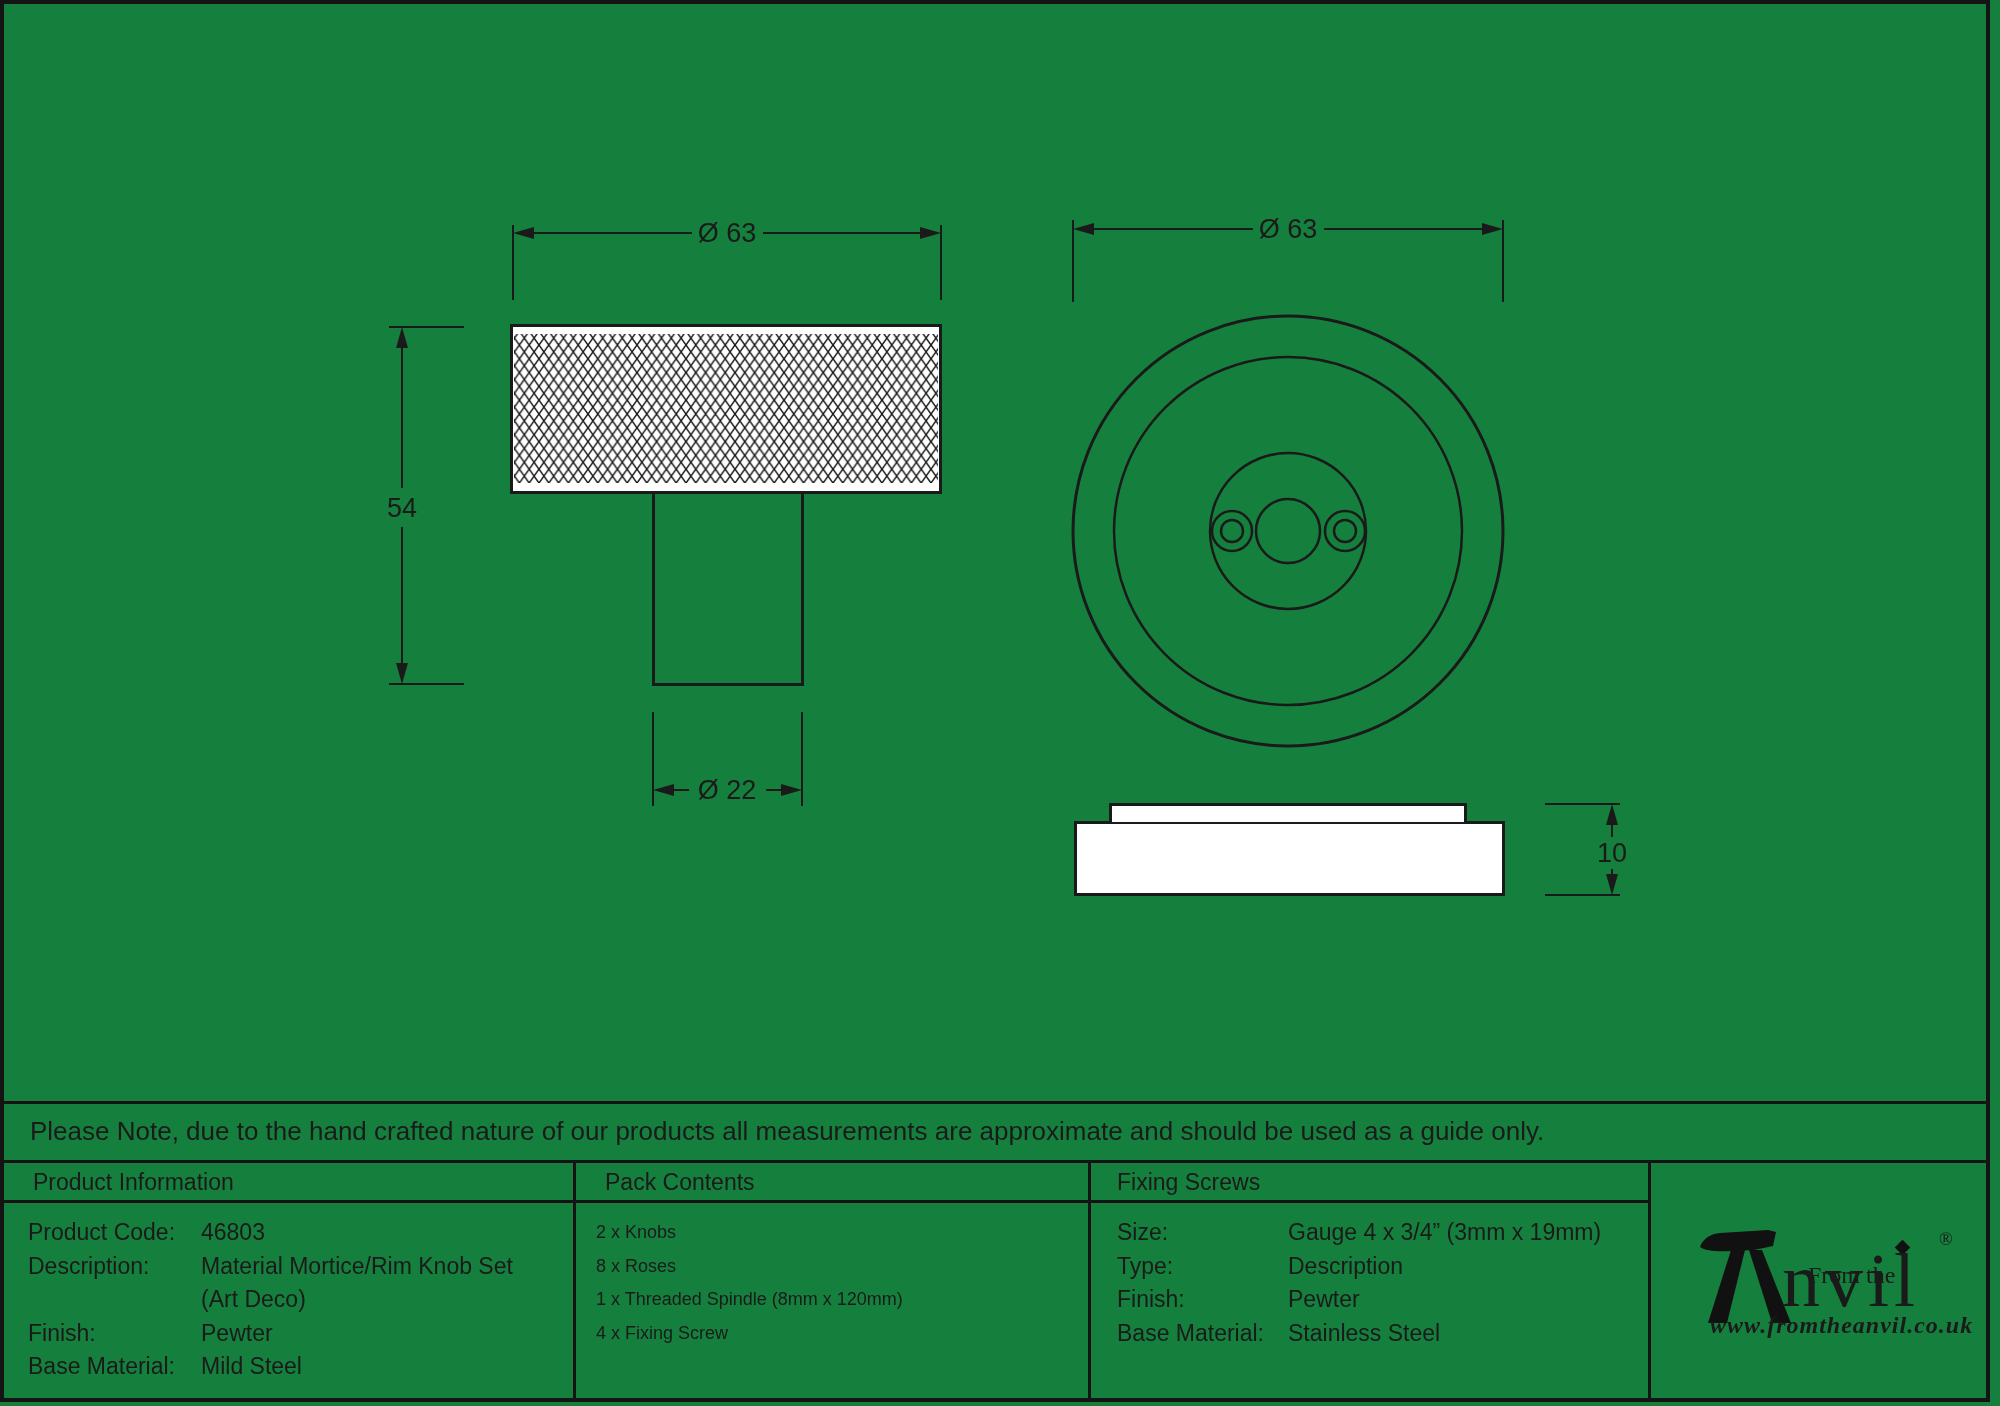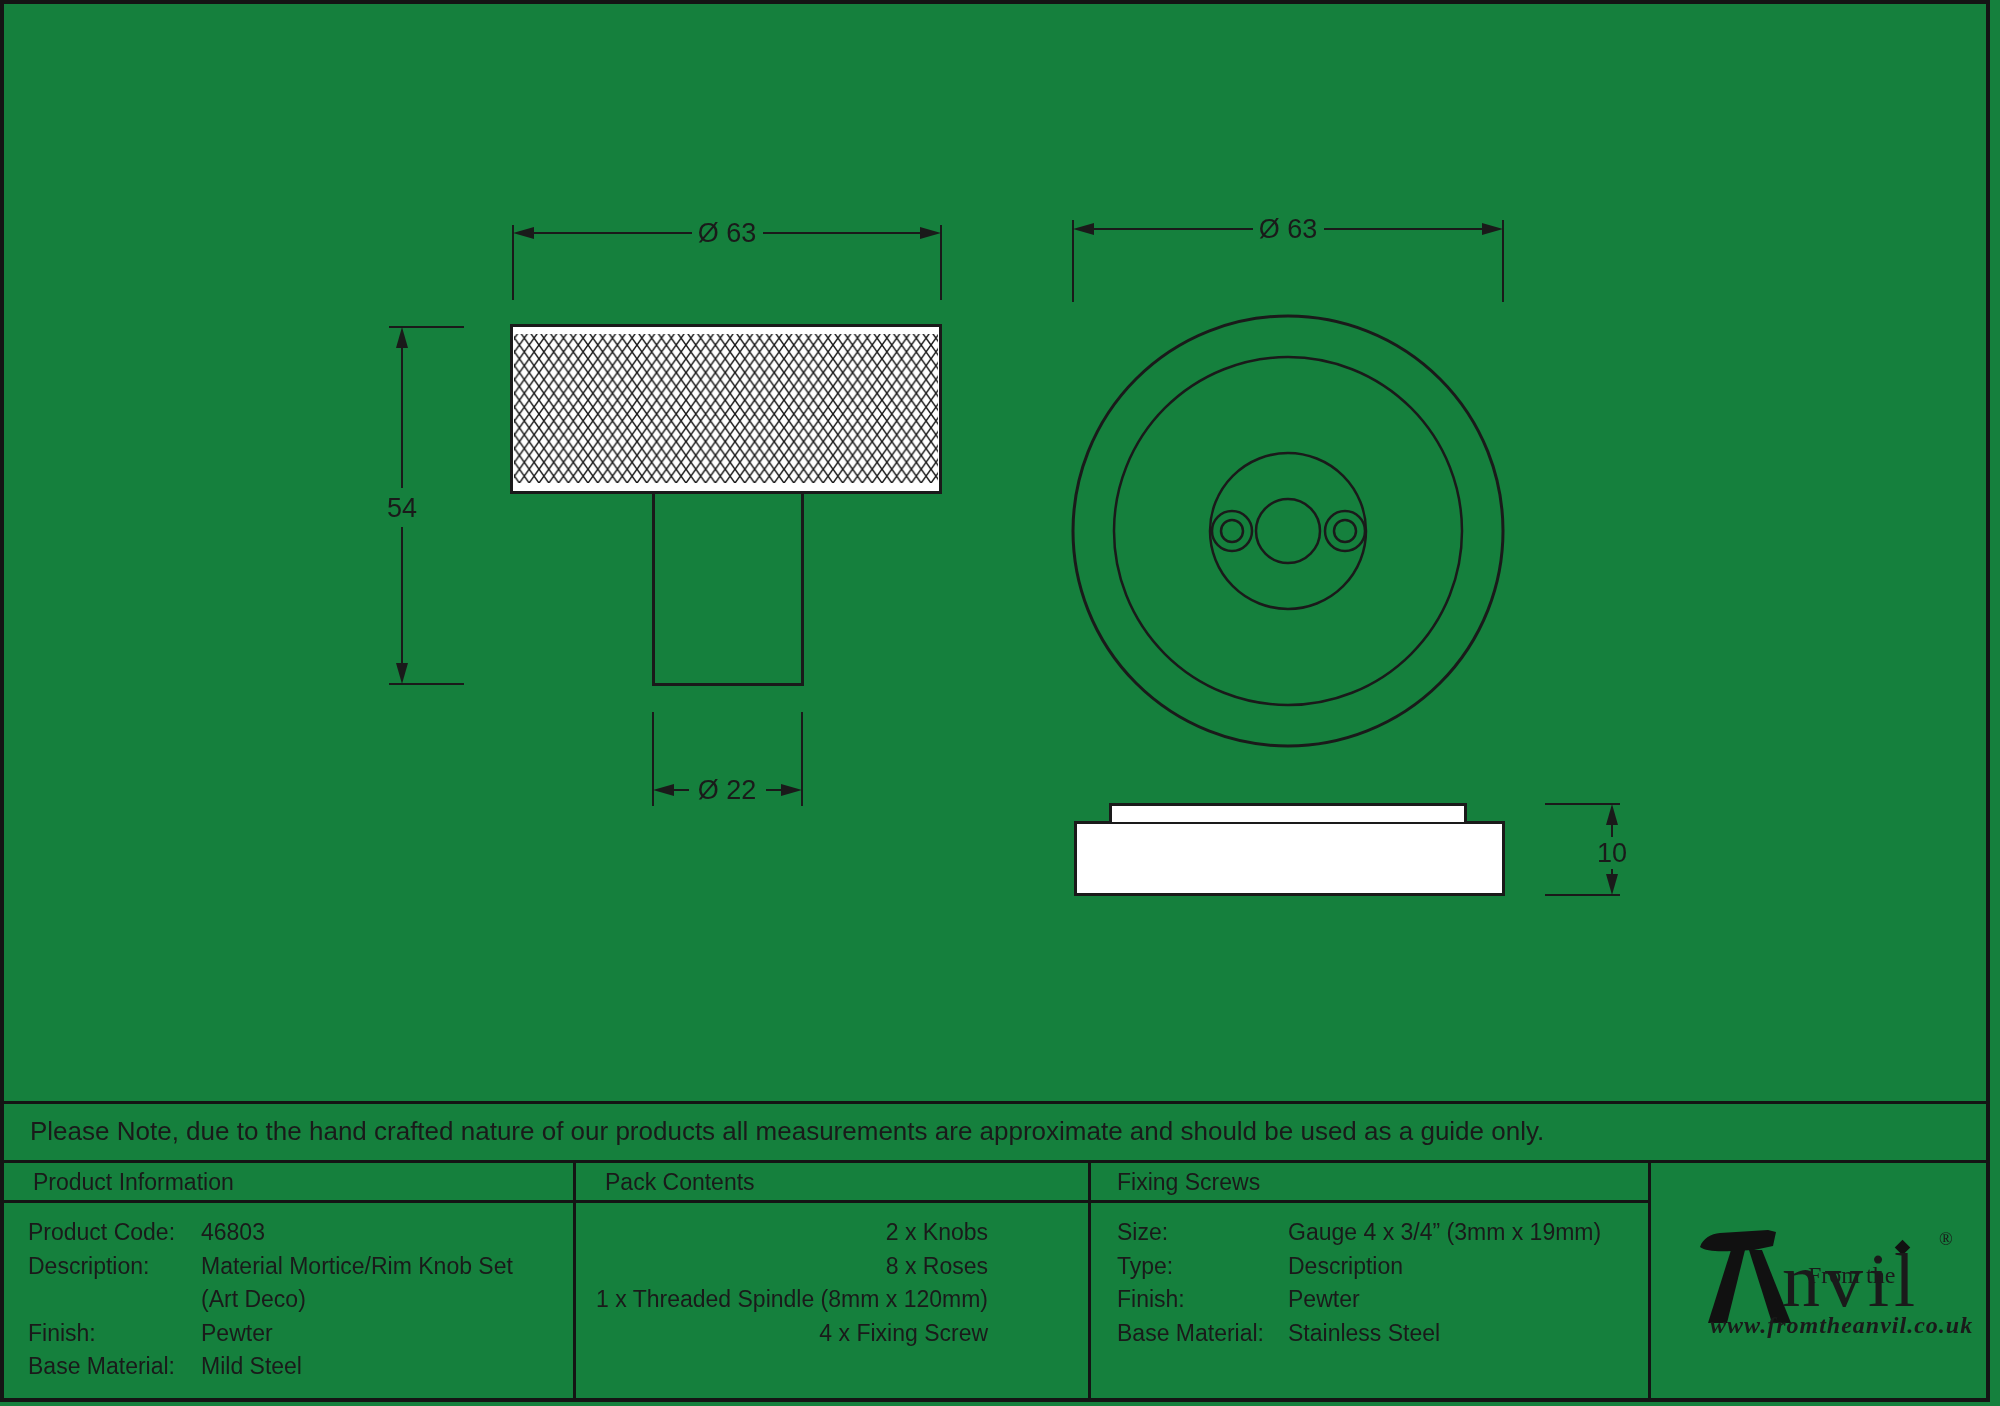--- a/index.html
+++ b/index.html
@@ -7,21 +7,21 @@
         font-family:"Liberation Sans",sans-serif;color:#1a1a1a;}
   .frame{position:absolute;left:0;top:0;width:1990px;height:1402px;border:4px solid #141414;
          box-sizing:border-box;}
   .drawing-svg{position:absolute;left:0;top:0;}
   .hline,.vline{position:absolute;background:#141414;}
   .note-text{position:absolute;left:30px;top:1102px;height:58px;line-height:58px;
              font-size:26px;white-space:nowrap;}
   .col-header{position:absolute;top:1162px;height:38px;line-height:40px;font-size:23px;white-space:nowrap;}
   .spec-grid{position:absolute;top:1216px;display:grid;grid-auto-rows:33.5px;font-size:23px;}
   .spec-grid .cell{line-height:33.5px;white-space:nowrap;}
-  .pack-list{position:absolute;left:596px;top:1216px;font-size:23px;text-align:right;}
+  .pack-list{position:absolute;left:596px;top:1216px;font-size:18px;}
   .pack-list .item{line-height:33.5px;white-space:nowrap;}
   #product-grid{left:28px;grid-template-columns:173px auto;}
   #fixing-grid{left:1117px;grid-template-columns:171px auto;}
   .logo{position:absolute;left:1698px;top:1228px;width:285px;height:118px;}
   .logo .anvil{position:absolute;left:0;top:2px;}
   .logo .from-the{position:absolute;left:110px;top:6px;font-family:Liberation Serif, serif;
                   font-size:24px;white-space:nowrap;margin-top:28px;}
   .logo .diamond{position:absolute;left:199px;top:14px;width:11px;height:11px;background:#111;
                  transform:rotate(45deg);}
   .logo .reg{position:absolute;left:241px;top:1px;font-family:"Liberation Serif",serif;font-size:18px;}

